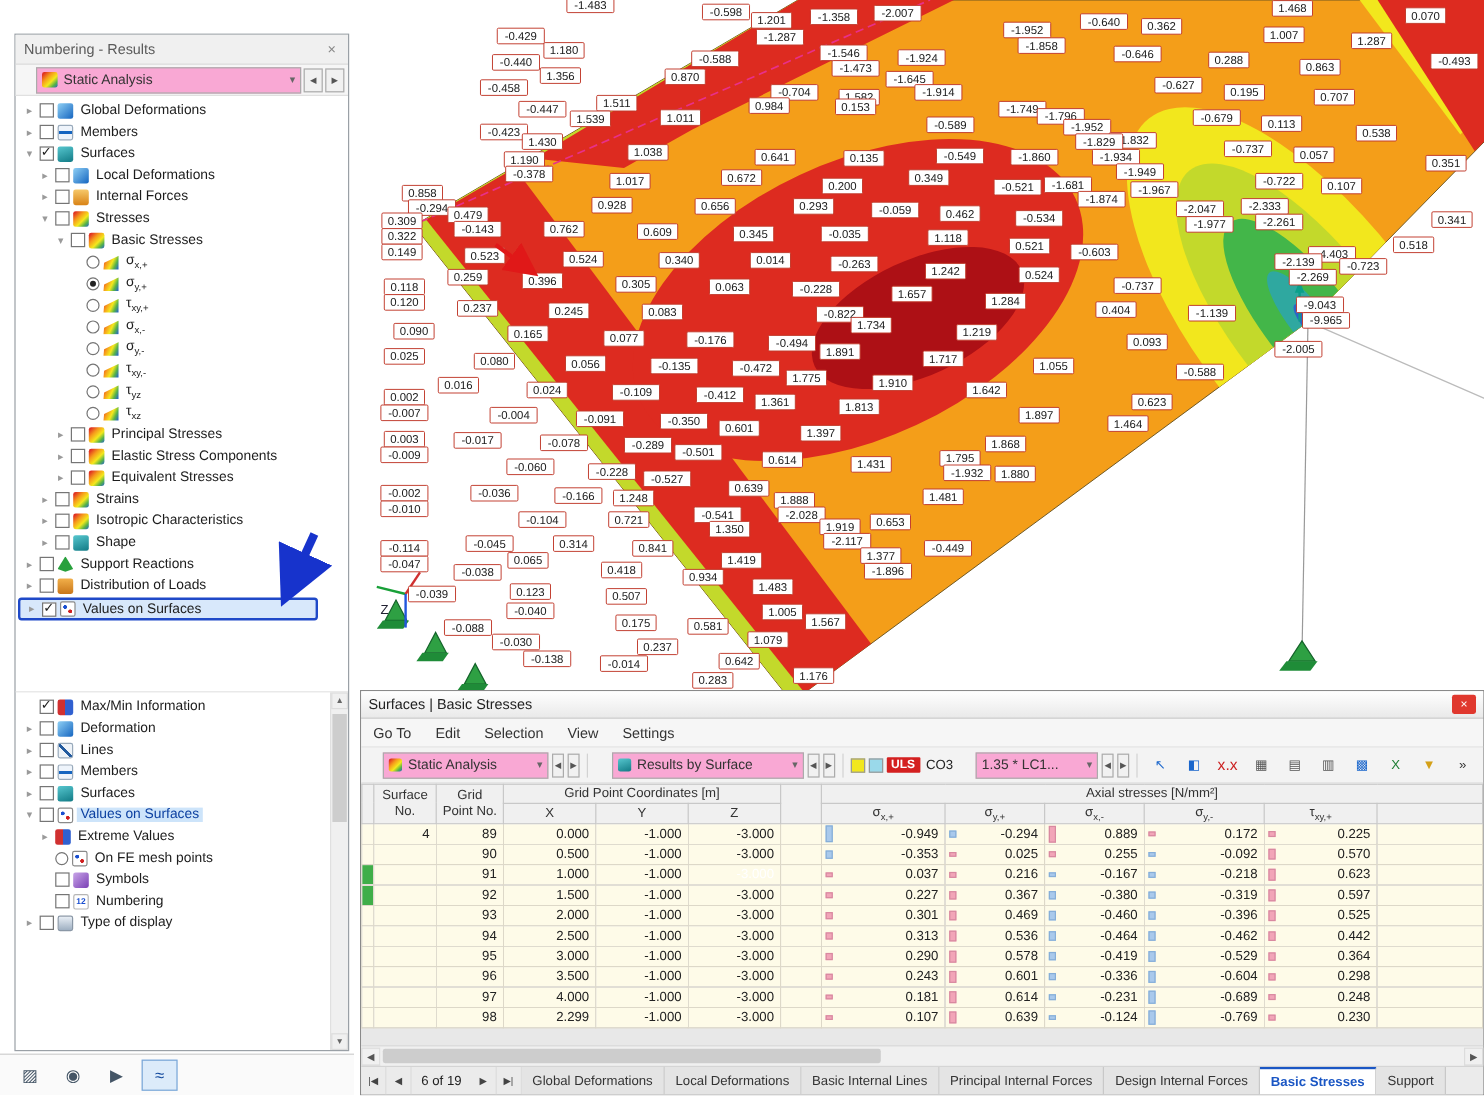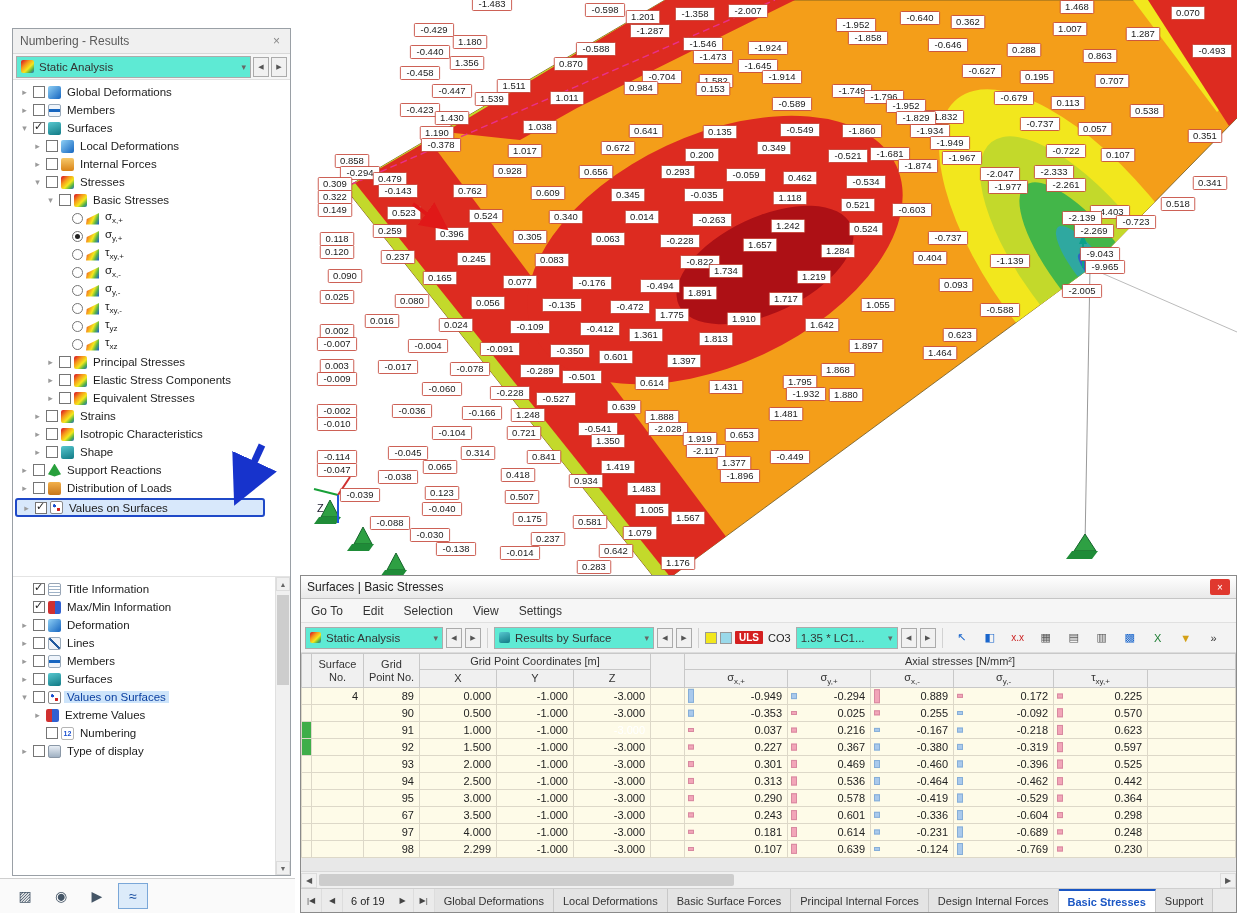--- a/index.html
+++ b/index.html
@@ -5,21 +5,21 @@
   html,body{margin:0;padding:0;background:#fff;}
   body{font-family:"Liberation Sans","DejaVu Sans",sans-serif;font-size:12px;color:#222;}
   .app{position:relative;width:1237px;height:913px;overflow:hidden;background:#fff;}
 
   
   .left-col{position:absolute;left:0;top:0;width:295px;height:913px;background:#fff;}
   .nav-panel{position:absolute;left:12px;top:28px;width:279px;height:848px;border:1px solid #9aa0a6;background:#fff;display:flex;flex-direction:column;box-sizing:border-box;}
   .nav-title{height:24px;flex:none;background:#f0f0f0;border-bottom:1px solid #d8d8d8;display:flex;align-items:center;justify-content:space-between;padding:0 7px;color:#5a5a5a;font-size:12px;}
   .nav-close{color:#888;font-size:12px;cursor:default;padding:0 3px;}
   .nav-ddrow{height:26px;flex:none;background:#f6f6f6;border-bottom:1px solid #e0e0e0;display:flex;align-items:center;gap:2px;padding:2px 3px;box-sizing:border-box;}
-  .combo{flex:1;height:20px;border:1px solid #ababab;background:#5eead4;display:flex;align-items:center;gap:5px;padding:0 4px;font-size:11.5px;color:#333;}
+  .combo{flex:1;height:20px;border:1px solid #ababab;background:#f9a8d4;display:flex;align-items:center;gap:5px;padding:0 4px;font-size:11.5px;color:#333;margin-left:14px;}
   .combo .chev{margin-left:auto;color:#666;font-size:9px;}
   .mini-btn{width:16px;height:20px;border:1px solid #ababab;background:#f1f1f1;display:flex;align-items:center;justify-content:center;font-size:7px;color:#555;box-sizing:border-box;}
   .tree{flex:none;padding:3px 0 0 2px;overflow:hidden;}
   .tree-gap{flex:none;height:58px;}
   .lower-wrap{position:relative;flex:1;border-top:1px solid #e4e4e4;}
   .trow{display:flex;align-items:center;height:18px;gap:3px;white-space:nowrap;font-size:11.5px;color:#1c1c1c;}
   .exp{width:11px;flex:none;color:#9a9a9a;font-size:9px;text-align:center;}
   .cb{width:12px;height:12px;flex:none;border:1px solid #757575;background:#fff;position:relative;box-sizing:border-box;}
   .cb.on::after{content:"✓";position:absolute;left:0px;top:-3px;font-size:11px;color:#222;}
   .rb{width:11px;height:11px;flex:none;border:1px solid #757575;background:#fff;border-radius:50%;position:relative;box-sizing:border-box;}
@@ -262,26 +262,20 @@
             <span class="ic ic-val"></span>
             <span class="tlb">Values on Surfaces</span>
           </div>
         </div>
       <div class="tree-gap"></div>
       <div class="lower-wrap">
         <div class="tree" id="tree-lower">
             <div class="trow" style="padding-left: 4px;">
               <span class="exp"></span>
               <span class="cb on"></span>
-              <span class="ic ic-doc"></span>
-              <span class="tlb">Title Information</span>
-            </div>
-            <div class="trow" style="padding-left: 4px;">
-              <span class="exp"></span>
-              <span class="cb on"></span>
               <span class="ic ic-mm"></span>
               <span class="tlb">Max/Min Information</span>
             </div>
             <div class="trow" style="padding-left: 4px;">
               <span class="exp">▸</span>
               <span class="cb"></span>
               <span class="ic ic-def"></span>
               <span class="tlb">Deformation</span>
             </div>
             <div class="trow" style="padding-left: 4px;">
@@ -305,20 +299,32 @@
             <div class="trow" style="padding-left: 4px;">
               <span class="exp">▾</span>
               <span class="cb"></span>
               <span class="ic ic-val"></span>
               <span class="tlb sel">Values on Surfaces</span>
             </div>
             <div class="trow" style="padding-left: 17px;">
               <span class="exp">▸</span>
               <span class="ic ic-mm"></span>
               <span class="tlb">Extreme Values</span>
+            </div>
+            <div class="trow" style="padding-left: 17px;">
+              <span class="exp"></span>
+              <span class="rb"></span>
+              <span class="ic ic-val"></span>
+              <span class="tlb">On FE mesh points</span>
+            </div>
+            <div class="trow" style="padding-left: 17px;">
+              <span class="exp"></span>
+              <span class="cb"></span>
+              <span class="ic ic-sym"></span>
+              <span class="tlb">Symbols</span>
             </div>
             <div class="trow" style="padding-left: 17px;">
               <span class="exp"></span>
               <span class="cb"></span>
               <span class="ic ic-num"></span>
               <span class="tlb">Numbering</span>
             </div>
             <div class="trow" style="padding-left: 4px;">
               <span class="exp">▸</span>
               <span class="cb"></span>
@@ -904,21 +910,21 @@
       <div class="combo" style="width:92px">
         <span>1.35 * LC1...</span>
         <span class="chev">▾</span>
       </div>
       <div class="mini-btn">◀</div>
       <div class="mini-btn">▶</div>
       <div class="tsep"></div>
       <span id="rtool-btns" style="display:flex;align-items:center;gap:2px">
           <div class="tbtn" style="color: rgb(26, 102, 204);">↖</div>
           <div class="tbtn" style="color: rgb(26, 102, 204);">◧</div>
-          <div class="tbtn" style="color: rgb(204, 34, 34); font-size: 10px; text-align: center;">x.x</div>
+          <div class="tbtn" style="color: rgb(204, 34, 34); font-size: 13px; text-align: center;">x.x</div>
           <div class="tbtn" style="color: rgb(85, 85, 85);">▦</div>
           <div class="tbtn" style="color: rgb(85, 85, 85);">▤</div>
           <div class="tbtn" style="color: rgb(85, 85, 85);">▥</div>
           <div class="tbtn" style="color: rgb(26, 102, 204);">▩</div>
           <div class="tbtn" style="color: rgb(30, 126, 52);">X</div>
           <div class="tbtn" style="color: rgb(212, 160, 23);">▼</div>
           <div class="tbtn" style="color: rgb(51, 51, 51);">»</div>
         </span>
     </div>
     <div class="twrap">
@@ -1063,21 +1069,21 @@
               <td><span class="bar" style="height: 3.77px;"></span>0.290</td>
               <td><span class="bar" style="height: 7.514px;"></span>0.578</td>
               <td><span class="bar neg" style="height: 5.447px;"></span>-0.419</td>
               <td><span class="bar neg" style="height: 6.877px;"></span>-0.529</td>
               <td><span class="bar" style="height: 4.732px;"></span>0.364</td>
               <td></td>
             </tr>
             <tr>
               <td class="gut"></td>
               <td class="hdrcol"></td>
-              <td class="hdrcol">67</td>
+              <td class="hdrcol">96</td>
               <td>3.500</td>
               <td>-1.000</td>
               <td>-3.000</td>
               <td></td>
               <td><span class="bar" style="height: 3.159px;"></span>0.243</td>
               <td><span class="bar" style="height: 7.813px;"></span>0.601</td>
               <td><span class="bar neg" style="height: 4.368px;"></span>-0.336</td>
               <td><span class="bar neg" style="height: 7.852px;"></span>-0.604</td>
               <td><span class="bar" style="height: 3.874px;"></span>0.298</td>
               <td></td>
@@ -1124,21 +1130,21 @@
     </div>
     <div class="tabbar">
       <div class="recbtn">|◀</div>
       <div class="recbtn">◀</div>
       <div class="recpos">6 of 19</div>
       <div class="recbtn">▶</div>
       <div class="recbtn">▶|</div>
       <span id="res-tabs" style="display:flex;align-items:stretch">
           <div class="tab">Global Deformations</div>
           <div class="tab">Local Deformations</div>
-          <div class="tab">Basic Surface Forces</div>
+          <div class="tab">Basic Internal Lines</div>
           <div class="tab">Principal Internal Forces</div>
           <div class="tab">Design Internal Forces</div>
           <div class="tab active">Basic Stresses</div>
           <div class="tab cut">Support</div>
         </span>
     </div>
   </div>
 
 </div>
 

